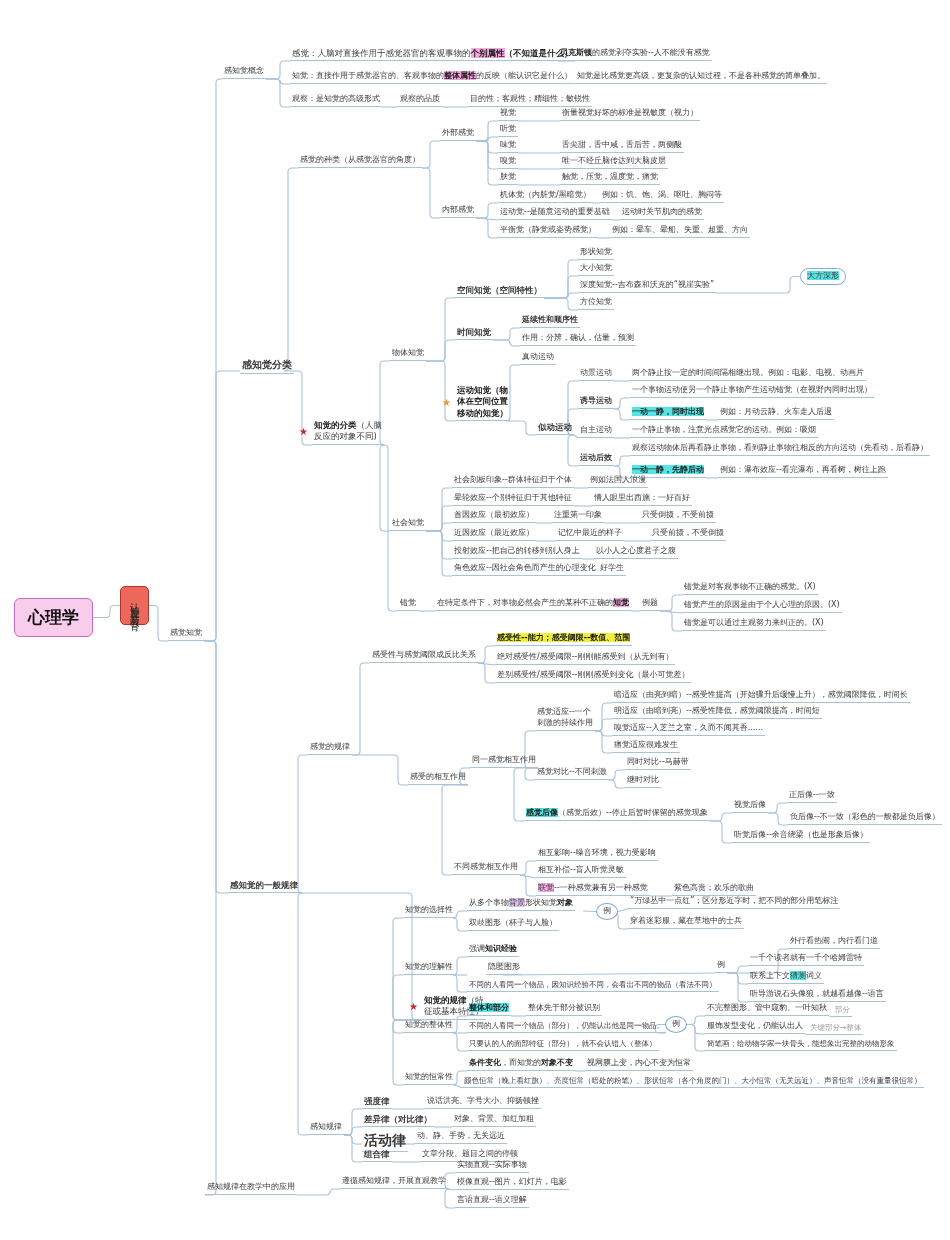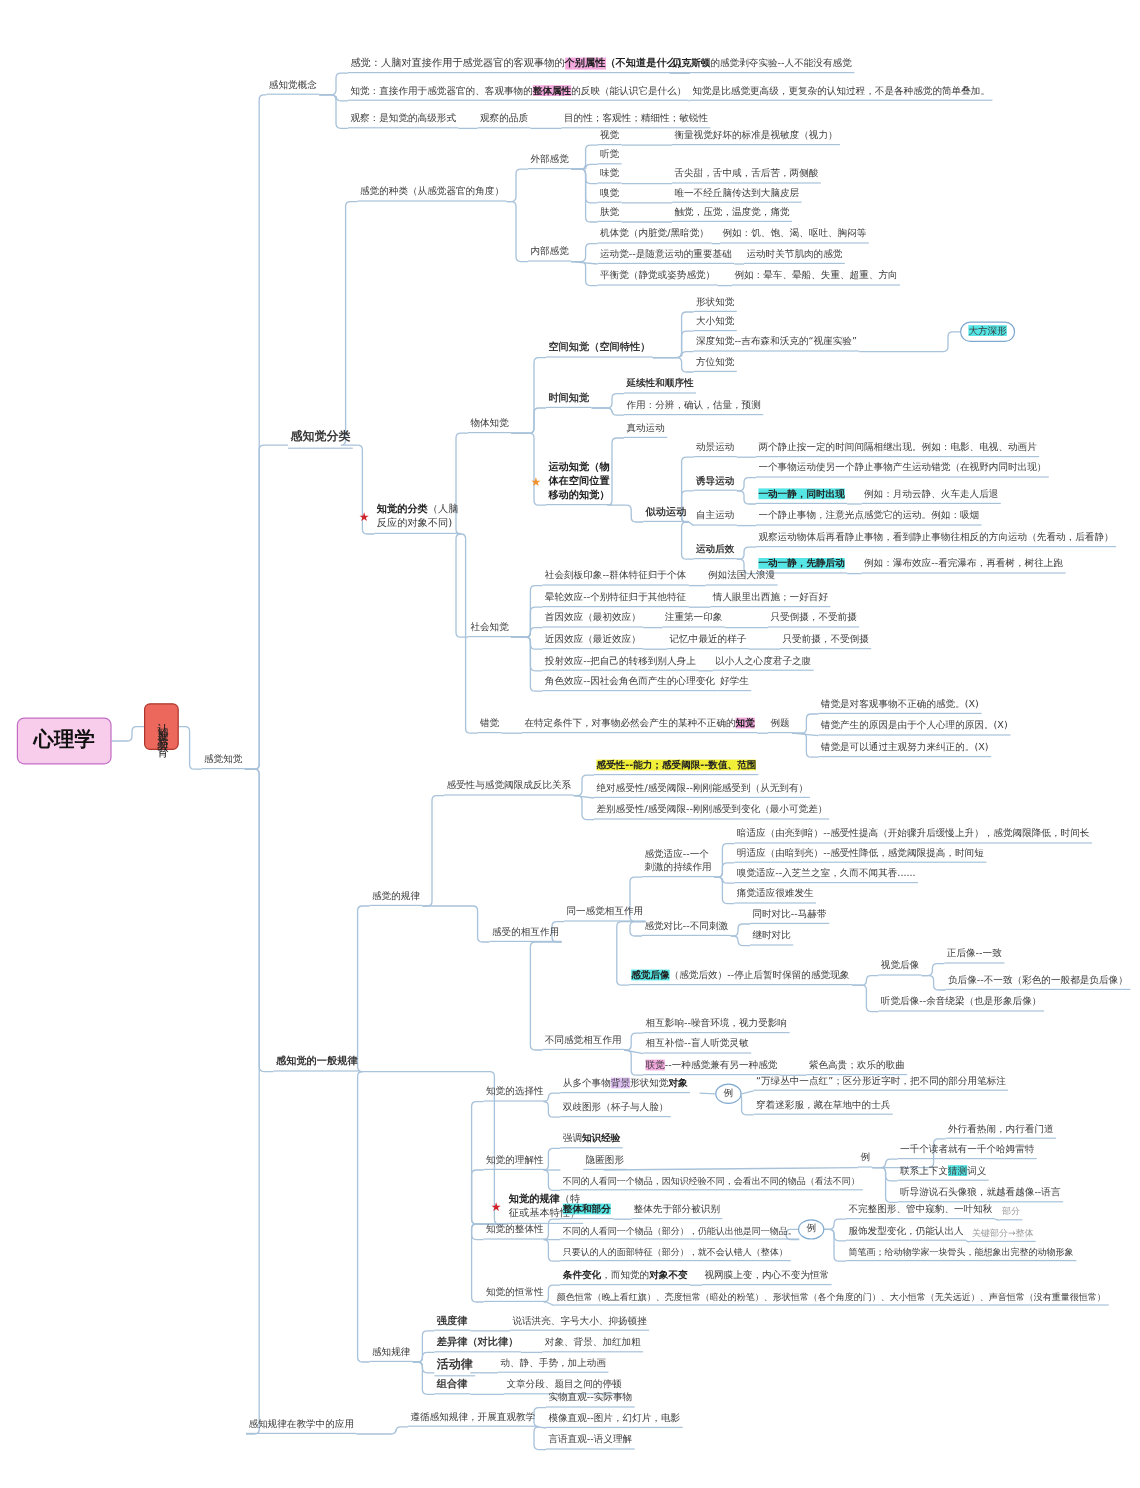--- a/index.html
+++ b/index.html
@@ -317,22 +317,22 @@
     <div class="node u" style="left: 705px; top: 1039px; font-size: 7.5px;">简笔画；给动物学家一块骨头，能想象出完整的动物形象</div>
     <div class="node u" style="left: 403px; top: 1072px;">知觉的恒常性</div>
     <div class="node u" style="left: 467px; top: 1058px;"><span class="b">条件变化</span><span>，而知觉的</span><span class="b">对象不变</span></div>
     <div class="node u" style="left: 585px; top: 1058px;">视网膜上变，内心不变为恒常</div>
     <div class="node u" style="left: 462px; top: 1076px; font-size: 7.5px;">颜色恒常（晚上看红旗）、亮度恒常（暗处的粉笔）、形状恒常（各个角度的门）、大小恒常（无关远近）、声音恒常（没有重量很恒常）</div>
     <div class="node u" style="left: 308px; top: 1122px;">感知规律</div>
     <div class="node u" style="left: 362px; top: 1096px; font-size: 8.5px; font-weight: 700;">强度律</div>
     <div class="node u" style="left: 425px; top: 1096px;">说话洪亮、字号大小、抑扬顿挫</div>
     <div class="node u" style="left: 362px; top: 1114px; font-size: 8.5px; font-weight: 700;">差异律（对比律）</div>
     <div class="node u" style="left: 452px; top: 1114px;">对象、背景、加红加粗</div>
-    <div class="node u" style="left: 362px; top: 1131px; font-size: 10px; font-weight: 700;">活动律</div>
-    <div class="node u" style="left: 415px; top: 1131px;">动、静、手势，加上动画</div>
+    <div class="node u" style="left: 362px; top: 1131px; font-size: 14px; font-weight: 700;">活动律</div>
+    <div class="node u" style="left: 415px; top: 1131px;">动、静、手势，无关远近</div>
     <div class="node u" style="left: 362px; top: 1149px; font-size: 8.5px; font-weight: 700;">组合律</div>
     <div class="node u" style="left: 420px; top: 1149px;">文章分段、题目之间的停顿</div>
     <div class="node u" style="left: 205px; top: 1182px;">感知规律在教学中的应用</div>
     <div class="node u" style="left: 340px; top: 1176px;">遵循感知规律，开展直观教学</div>
     <div class="node u" style="left: 455px; top: 1160px;">实物直观--实际事物</div>
     <div class="node u" style="left: 455px; top: 1177px;">模像直观--图片，幻灯片，电影</div>
     <div class="node u" style="left: 455px; top: 1195px;">言语直观--语义理解</div>
   </div>
 
 </body></html>

